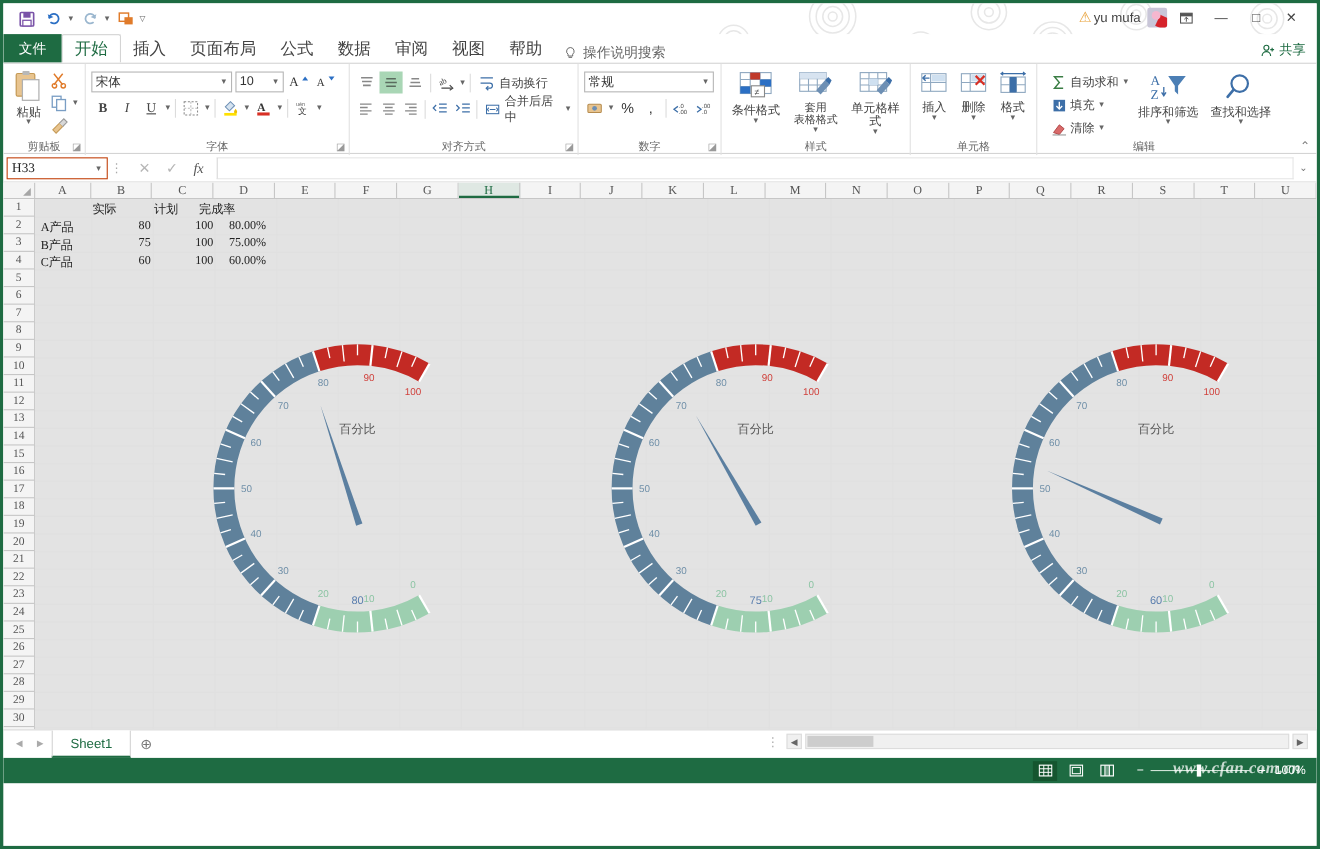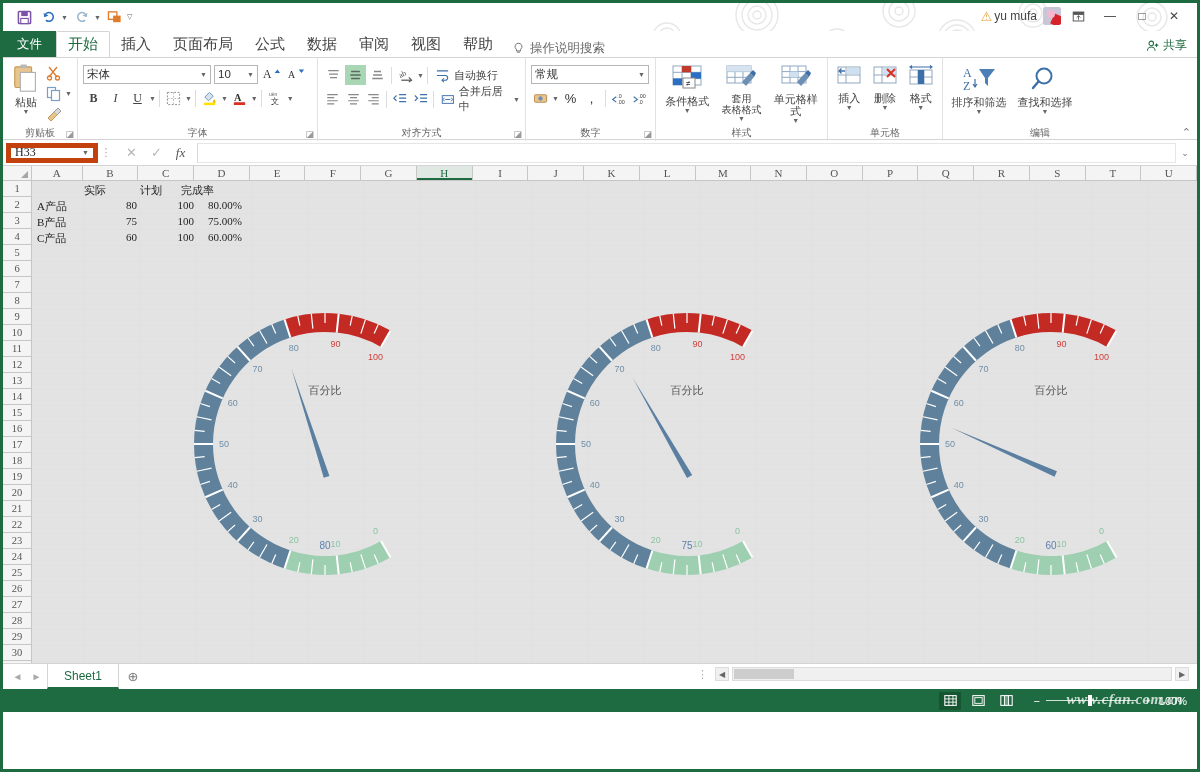--- a/index.html
+++ b/index.html
@@ -70,21 +70,21 @@
            color:#333; }
   .btn-sq { width:21px; height:20px; display:flex; align-items:center; justify-content:center;
             font-size:12px; color:#444; }
   .btn-sq.green { background:#a9d6b5; }
   .sep { width:1px; height:17px; background:#dcdcdc; margin:0 2px; }
   .tinycaret { font-size:7px; color:#666; }
 
   
   .fbar { height:26px; display:flex; align-items:center; background:#fff;
           border-bottom:1px solid #d4d4d4; padding:0 3px; gap:0; }
-  .namebox { width:92px; height:20px; border:5px solid #c2410c; background:#fff;
+  .namebox { width:92px; height:20px; border:1px solid #c2410c; background:#fff;
              display:flex; align-items:center; justify-content:space-between;
              padding:0 4px; font-size:12px; color:#222; font-family:"Liberation Serif",serif; }
   .fb-dots { width:16px; text-align:center; color:#aaa; font-size:11px; }
   .fb-icos { display:flex; align-items:center; gap:14px; padding:0 12px; color:#b6b6b6;
              font-size:13px; }
   .fb-input { flex:1; height:20px; border:1px solid #e6e6e6; border-left:1px solid #d8d8d8;
               background:#fff; }
   .fb-chev { width:18px; text-align:center; color:#777; font-size:9px; }
 
   
@@ -565,20 +565,45 @@
           </svg>
           <span class="lbl">格式</span>
           <span class="tinycaret">▼</span>
         </div>
       </div>
       <div class="rgroup-label">单元格</div>
     </div>
 
     <div class="rgroup" style="width:auto;flex:1;border-right:none">
       <div class="rg-inner" style="gap:4px;padding-top:2px">
+        <div class="smallcol" style="padding-left:8px">
+          <div class="smallrow">
+            <svg width="14" height="14" viewBox="0 0 16 16">
+                <path d="M12 2 H3 L8 8 L3 14 H12" fill="none" stroke="#3a7d44" stroke-width="1.5"></path>
+              </svg>
+            <span>自动求和</span>
+            <span class="tinycaret">▼</span>
+          </div>
+          <div class="smallrow">
+            <svg width="14" height="14" viewBox="0 0 16 16">
+                <rect x="2" y="2" width="12" height="12" fill="#3d6fa8"></rect>
+                <path d="M8 4 V11 M5 8.5 L8 11.5 L11 8.5" stroke="#fff" stroke-width="1.4" fill="none"></path>
+              </svg>
+            <span>填充</span>
+            <span class="tinycaret">▼</span>
+          </div>
+          <div class="smallrow">
+            <svg width="14" height="14" viewBox="0 0 16 16">
+                <path d="M2 12 L8 4 L13 8 L8 14 Z" fill="#d96a6a" stroke="#b04848" stroke-width="1"></path>
+                <path d="M1 14.5 H15" stroke="#888" stroke-width="1"></path>
+              </svg>
+            <span>清除</span>
+            <span class="tinycaret">▼</span>
+          </div>
+        </div>
         <div class="bigbtn" style="width:62px">
           <svg width="34" height="30" viewBox="0 0 34 30">
             <text x="1" y="12" font-size="12" fill="#3d6fa8" font-family="Liberation Serif,serif">A</text>
             <text x="1" y="25" font-size="12" fill="#3d6fa8" font-family="Liberation Serif,serif">Z</text>
             <path d="M13 14 L13 21 M11 19 L13 22 L15 19" stroke="#3d6fa8" stroke-width="1.2" fill="none"></path>
             <path d="M17 4 H33 L26 13 V21 L23 18 V13 Z" fill="#4c7fb5"></path>
           </svg>
           <span class="lbl">排序和筛选</span>
           <span class="tinycaret">▼</span>
         </div>

